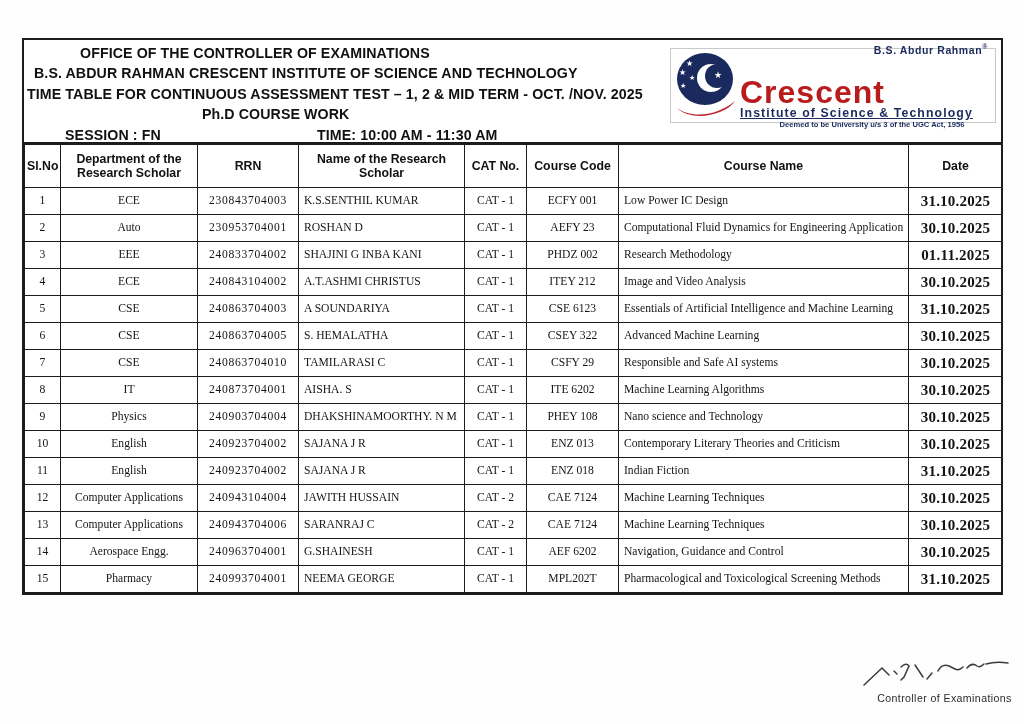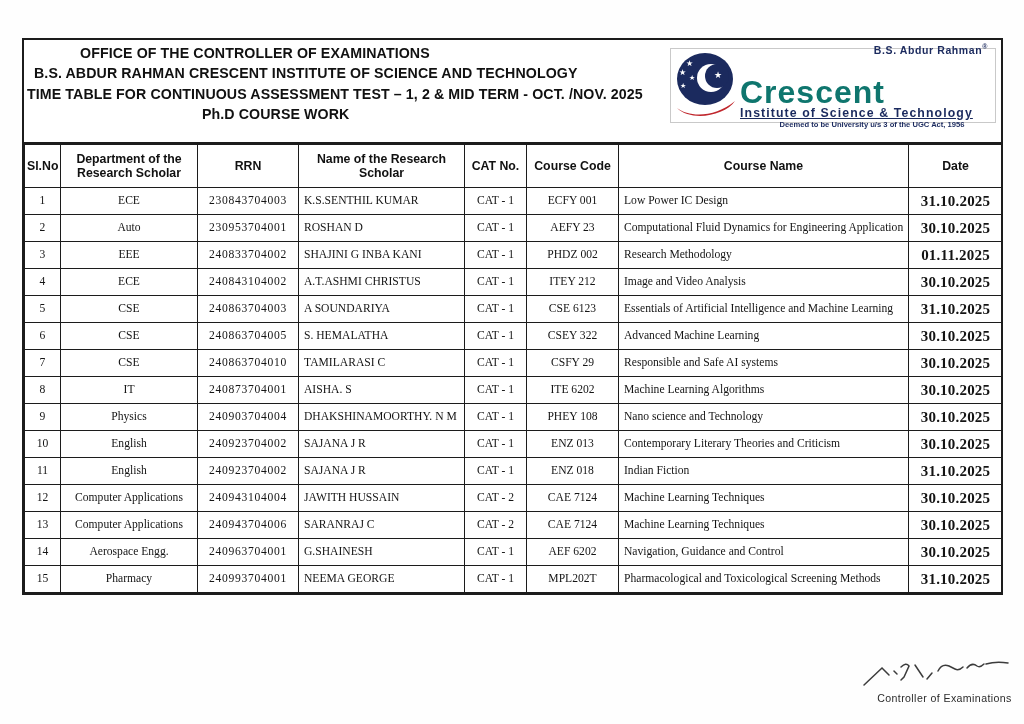--- a/index.html
+++ b/index.html
@@ -22,21 +22,21 @@
   .h-line.l5 .session { position:absolute; left:41px; }
   .h-line.l5 .time    { position:absolute; left:293px; }
 
   
   .logo-box { position:absolute; right:5px; top:8px; width:326px; height:75px;
               border:1px solid #c9c9c9; background:#fff; display:flex; align-items:center; }
   .emblem { flex:0 0 auto; margin-left:5px; }
   .logo-text { flex:1; padding-right:7px; overflow:hidden; }
   .logo-small { text-align:right; font-size:10.5px; font-weight:bold; color:#1b2a5e; letter-spacing:0.6px; line-height:11px; }
   .logo-small sup { font-size:7px; }
-  .logo-large { font-size:32px; font-weight:800; color:#0f766e; line-height:30px; letter-spacing:1px; padding-left:2px; font-stretch:expanded;margin-top:22px; }
+  .logo-large { font-size:32px; font-weight:800; color:#b91c1c; line-height:30px; letter-spacing:1px; padding-left:2px; font-stretch:expanded;margin-top:22px; }
   .logo-sub { font-size:12.3px; font-weight:bold; color:#1b2a5e; letter-spacing:1.1px; line-height:13px; padding-left:2px; white-space:nowrap;text-decoration:underline; }
   .logo-tag { font-size:7.6px; font-weight:bold; color:#1b2a5e; text-align:center; line-height:10px; padding-left:18px; white-space:nowrap; }
 
   
   table { border-collapse:collapse; table-layout:fixed; width:100%; }
   th, td { border:1px solid #1c1c1c; overflow:hidden; }
   th { height:43px; font-family:"Liberation Sans",sans-serif; font-weight:bold; font-size:12.3px; line-height:14px; text-align:center; padding:2px; }
   td { height:27px; font-family:"Liberation Serif",serif; font-size:11.6px; line-height:12.5px; text-align:center; padding:1px 3px; color:#141414; }
   td.col-name, td.col-course_name { text-align:left; padding-left:5px; }
   td.col-rrn { letter-spacing:0.7px; }
@@ -52,20 +52,24 @@
 
 <div class="page">
   <div class="doc">
 
     <div class="doc-header">
       <div class="header-text">
         <div class="h-line l2">OFFICE OF THE CONTROLLER OF EXAMINATIONS</div>
         <div class="h-line l1">B.S. ABDUR RAHMAN CRESCENT INSTITUTE OF SCIENCE AND TECHNOLOGY</div>
         <div class="h-line l3">TIME TABLE FOR CONTINUOUS ASSESSMENT TEST – 1, 2 &amp; MID TERM - OCT. /NOV. 2025</div>
         <div class="h-line l4">Ph.D COURSE WORK</div>
+        <div class="h-line l5">
+          <span class="session">SESSION : FN</span>
+          <span class="time">TIME: 10:00 AM - 11:30 AM</span>
+        </div>
       </div>
 
       <div class="logo-box">
         <svg class="emblem" width="62" height="70" viewBox="0 0 62 70">
           <ellipse cx="29" cy="28" rx="28" ry="26" fill="#1b2a5e"></ellipse>
           <circle cx="35" cy="27" r="14" fill="#ffffff"></circle>
           <circle cx="41" cy="25" r="12" fill="#1b2a5e"></circle>
           <text x="3" y="24" font-size="8" fill="#ffffff">★</text>
           <text x="10" y="15" font-size="8" fill="#ffffff">★</text>
           <text x="4" y="37" font-size="7" fill="#ffffff">★</text>

